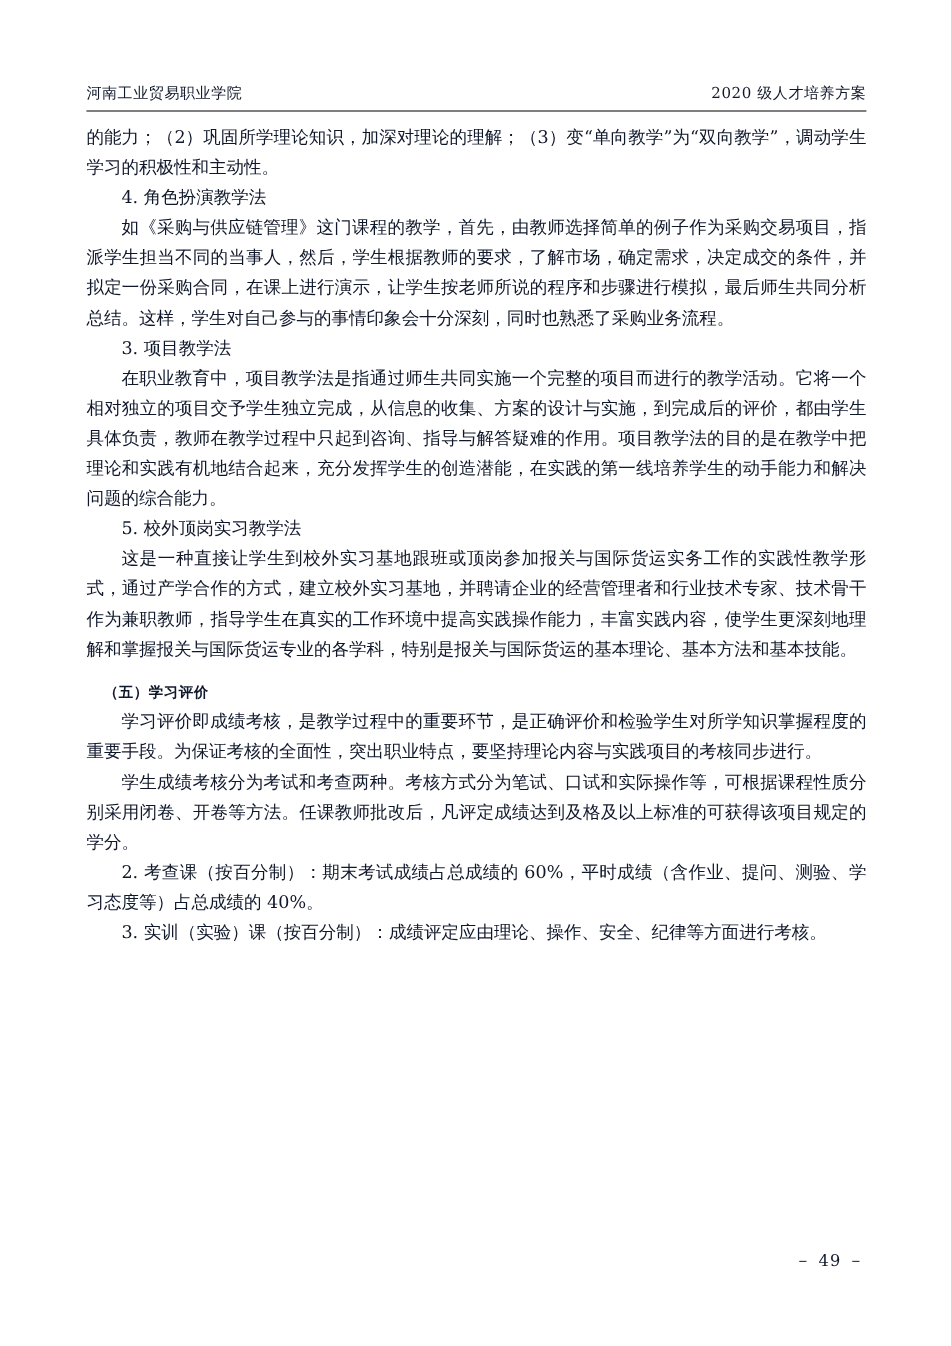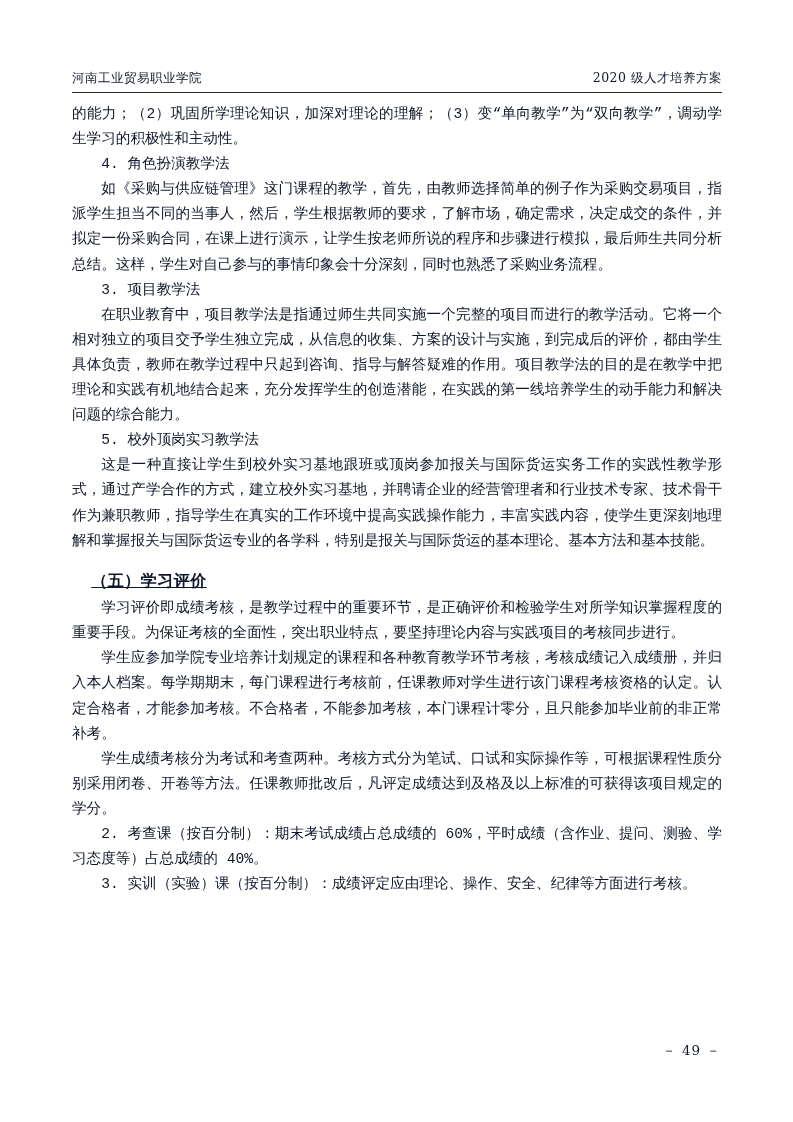--- a/index.html
+++ b/index.html
@@ -42,32 +42,30 @@
   .body-text {
     margin-top: 9px;
     font-size: 14.6px;
     line-height: 1.72;
     text-align: justify;
     text-justify: inter-ideograph;
   }
   p {
     margin: 0;
     text-indent: 2em;
-    font-family: Liberation Mono, monospace;
   }
   p.noindent {
     text-indent: 0;
   }
   h2.section {
     margin: 13px 0 2px 0;
-    font-size: 16px;
+    font-size: 12px;
     font-weight: bold;
     text-indent: 1.2em;
     letter-spacing: 0.5px;
-    text-decoration: underline;
   }
   .footer {
     position: absolute;
     left: 72px;
     right: 72px;
     bottom: 62px;
     text-align: right;
     font-size: 13.5px;
     letter-spacing: 1px;
   }
@@ -90,21 +88,20 @@
       <p>4. 角色扮演教学法</p>
       <p>如《采购与供应链管理》这门课程的教学，首先，由教师选择简单的例子作为采购交易项目，指派学生担当不同的当事人，然后，学生根据教师的要求，了解市场，确定需求，决定成交的条件，并拟定一份采购合同，在课上进行演示，让学生按老师所说的程序和步骤进行模拟，最后师生共同分析总结。这样，学生对自己参与的事情印象会十分深刻，同时也熟悉了采购业务流程。</p>
       <p>3. 项目教学法</p>
       <p>在职业教育中，项目教学法是指通过师生共同实施一个完整的项目而进行的教学活动。它将一个相对独立的项目交予学生独立完成，从信息的收集、方案的设计与实施，到完成后的评价，都由学生具体负责，教师在教学过程中只起到咨询、指导与解答疑难的作用。项目教学法的目的是在教学中把理论和实践有机地结合起来，充分发挥学生的创造潜能，在实践的第一线培养学生的动手能力和解决问题的综合能力。</p>
       <p>5. 校外顶岗实习教学法</p>
       <p>这是一种直接让学生到校外实习基地跟班或顶岗参加报关与国际货运实务工作的实践性教学形式，通过产学合作的方式，建立校外实习基地，并聘请企业的经营管理者和行业技术专家、技术骨干作为兼职教师，指导学生在真实的工作环境中提高实践操作能力，丰富实践内容，使学生更深刻地理解和掌握报关与国际货运专业的各学科，特别是报关与国际货运的基本理论、基本方法和基本技能。</p>
 
       <h2 class="section">（五）学习评价</h2>
 
       <p>学习评价即成绩考核，是教学过程中的重要环节，是正确评价和检验学生对所学知识掌握程度的重要手段。为保证考核的全面性，突出职业特点，要坚持理论内容与实践项目的考核同步进行。</p>
-      <p>学生应参加学院专业培养计划规定的课程和各种教育教学环节考核，考核成绩记入成绩册，并归入本人档案。每学期期末，每门课程进行考核前，任课教师对学生进行该门课程考核资格的认定。认定合格者，才能参加考核。不合格者，不能参加考核，本门课程计零分，且只能参加毕业前的非正常补考。</p>
       <p>学生成绩考核分为考试和考查两种。考核方式分为笔试、口试和实际操作等，可根据课程性质分别采用闭卷、开卷等方法。任课教师批改后，凡评定成绩达到及格及以上标准的可获得该项目规定的学分。</p>
       <p>2. 考查课（按百分制）：期末考试成绩占总成绩的 60%，平时成绩（含作业、提问、测验、学习态度等）占总成绩的 40%。</p>
       <p>3. 实训（实验）课（按百分制）：成绩评定应由理论、操作、安全、纪律等方面进行考核。</p>
     </div>
 
   </div>
 
   <div class="footer">
     <span>－ 49 －</span>
   </div>

